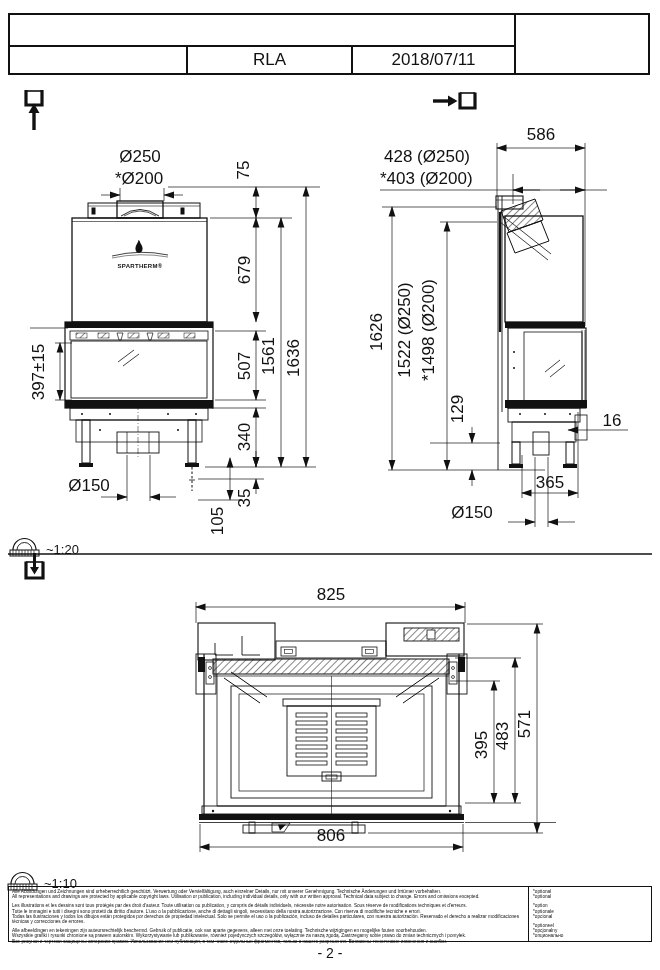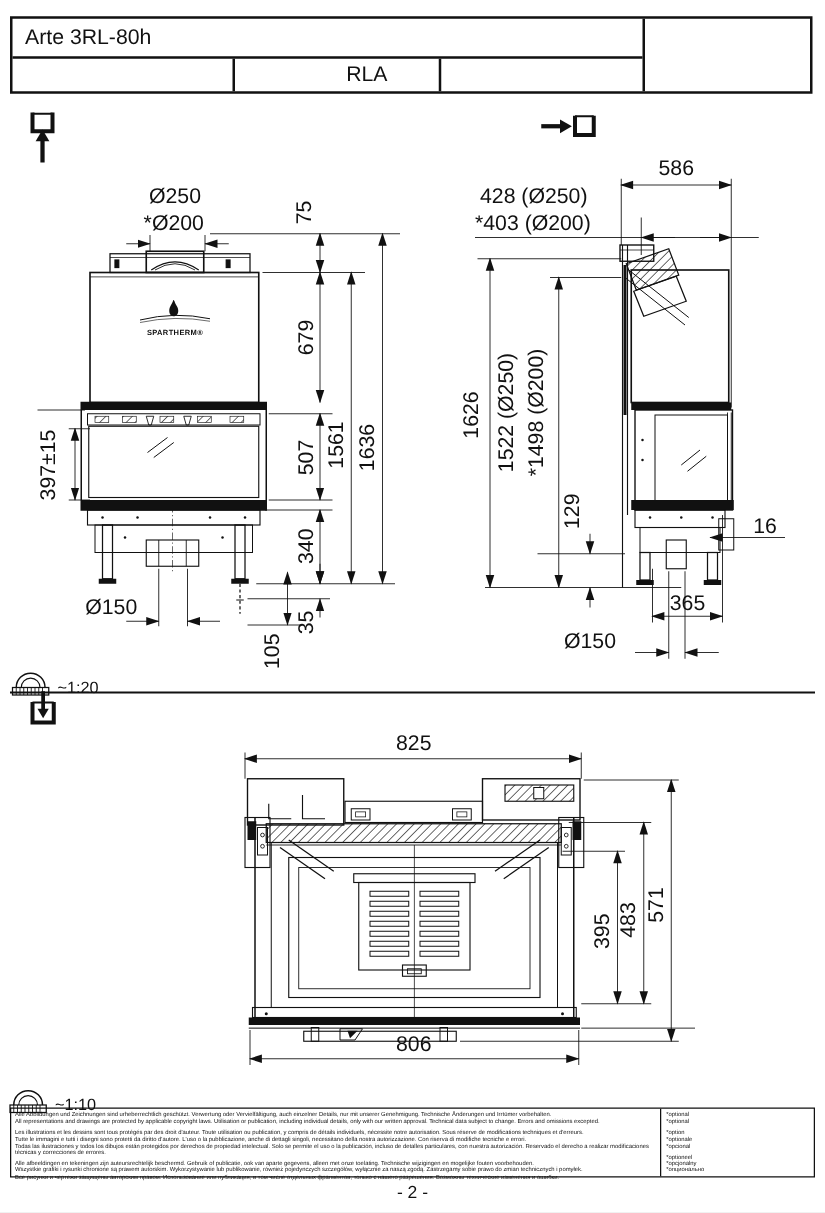--- a/index.html
+++ b/index.html
@@ -379,22 +379,22 @@
       <line x1="537" y1="624" x2="537" y2="833" marker-start="url(#ahs)" marker-end="url(#ah)"></line>
       <text class="dim" transform="rotate(-90 530 724)" x="530" y="724" text-anchor="middle">571</text>
     </g>
   </svg>
 
   <div id="hdr" class="abs">
     <div class="hline" style="left:504px;top:0;width:2px;height:100%;"></div>
     <div class="hline" style="left:0;top:30px;width:504px;height:2px;"></div>
     <div class="hline" style="left:176px;top:32px;width:2px;height:26px;"></div>
     <div class="hline" style="left:341px;top:32px;width:2px;height:26px;"></div>
-    <div class="hcell" style="left:10px;top:0;width:480px;height:30px;justify-content:flex-start;">Arte 3RL-80h</div>
-    <div class="hcell" style="left:178px;top:32px;width:163px;height:26px;padding-left:24px;">RLA</div>
+    <div class="hcell" style="left:178px;top:32px;width:163px;height:26px;">RLA</div>
+    <div class="hcell" style="left:343px;top:32px;width:161px;height:26px;">2018/07/11</div>
   </div>
 
   <div id="ftr" class="abs">
     <div class="legal">
       <div>Alle Abbildungen und Zeichnungen sind urheberrechtlich geschützt. Verwertung oder Vervielfältigung, auch einzelner Details, nur mit unserer Genehmigung. Technische Änderungen und Irrtümer vorbehalten.</div>
       <div>All representations and drawings are protected by applicable copyright laws. Utilisation or publication, including individual details, only with our written approval. Technical data subject to change. Errors and omissions excepted.</div>
       <div class="optgap">Les illustrations et les dessins sont tous protégés par des droit d'auteur. Toute utilisation ou publication, y compris de détails individuels, nécessite notre autorisation. Sous réserve de modifications techniques et d'erreurs.</div>
       <div>Tutte le immagini e tutti i disegni sono protetti da diritto d'autore. L'uso o la pubblicazione, anche di dettagli singoli, necessitano della nostra autorizzazione. Con riserva di modifiche tecniche e errori.</div>
       <div>Todas las ilustraciones y todos los dibujos están protegidos por derechos de propiedad intelectual. Solo se permite el uso o la publicación, incluso de detalles particulares, con nuestra autorización. Reservado el derecho a realizar modificaciones técnicas y correcciones de errores.</div>
       <div class="optgap">Alle afbeeldingen en tekeningen zijn auteursrechtelijk beschermd. Gebruik of publicatie, ook van aparte gegevens, alleen met onze toelating. Technische wijzigingen en mogelijke fouten voorbehouden.</div>

